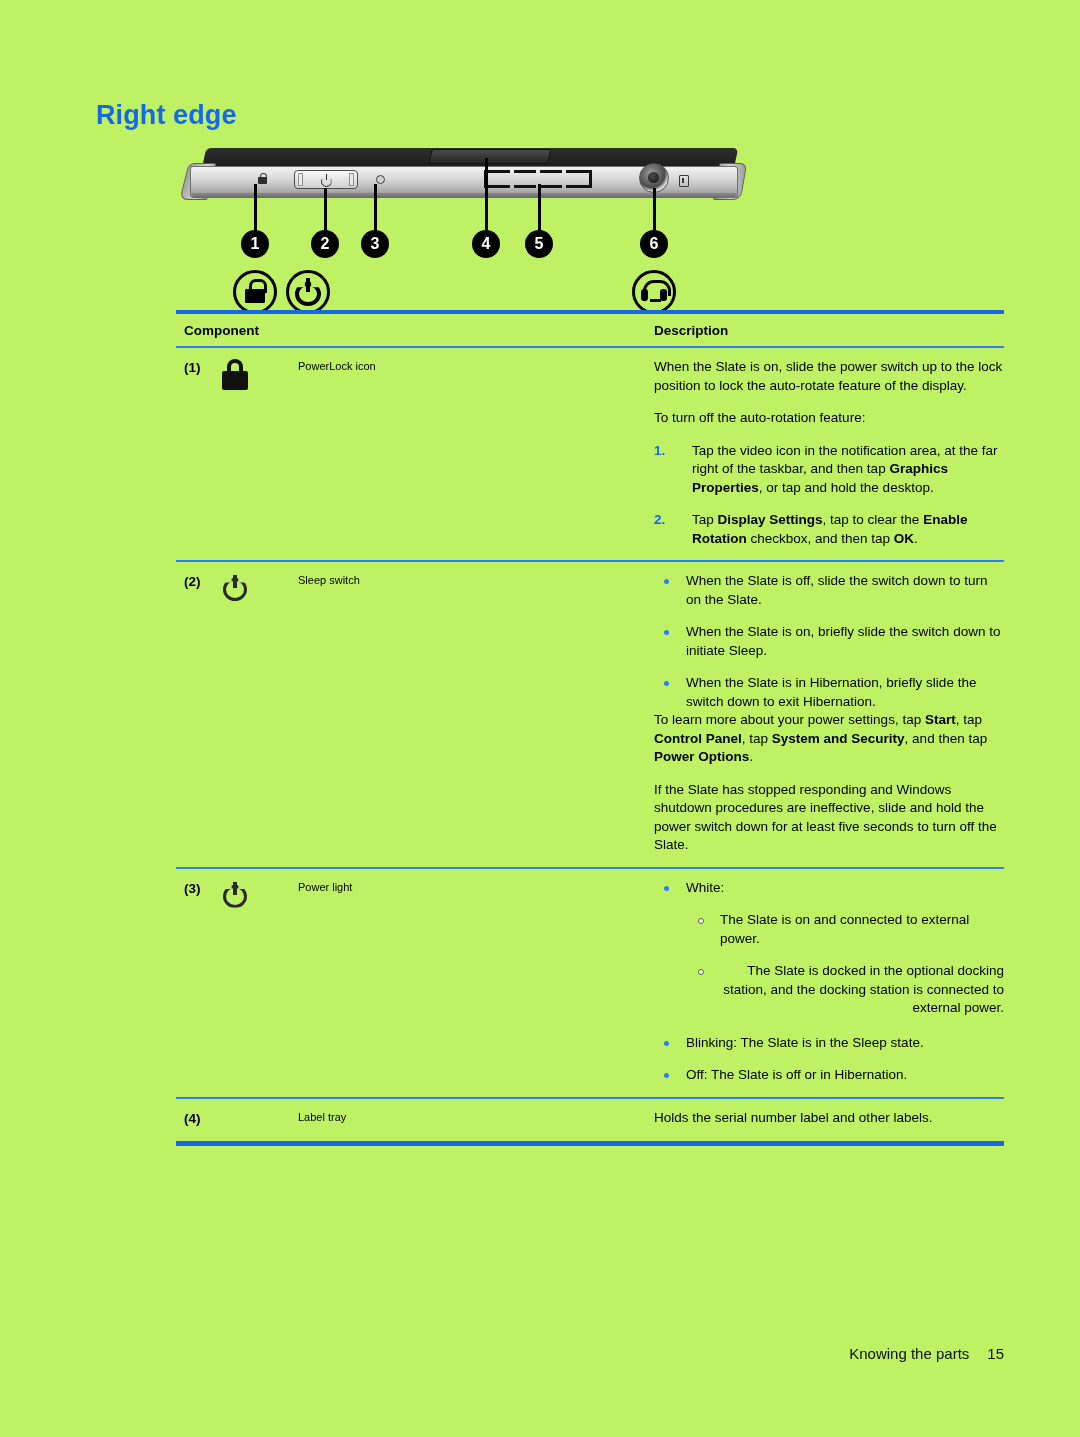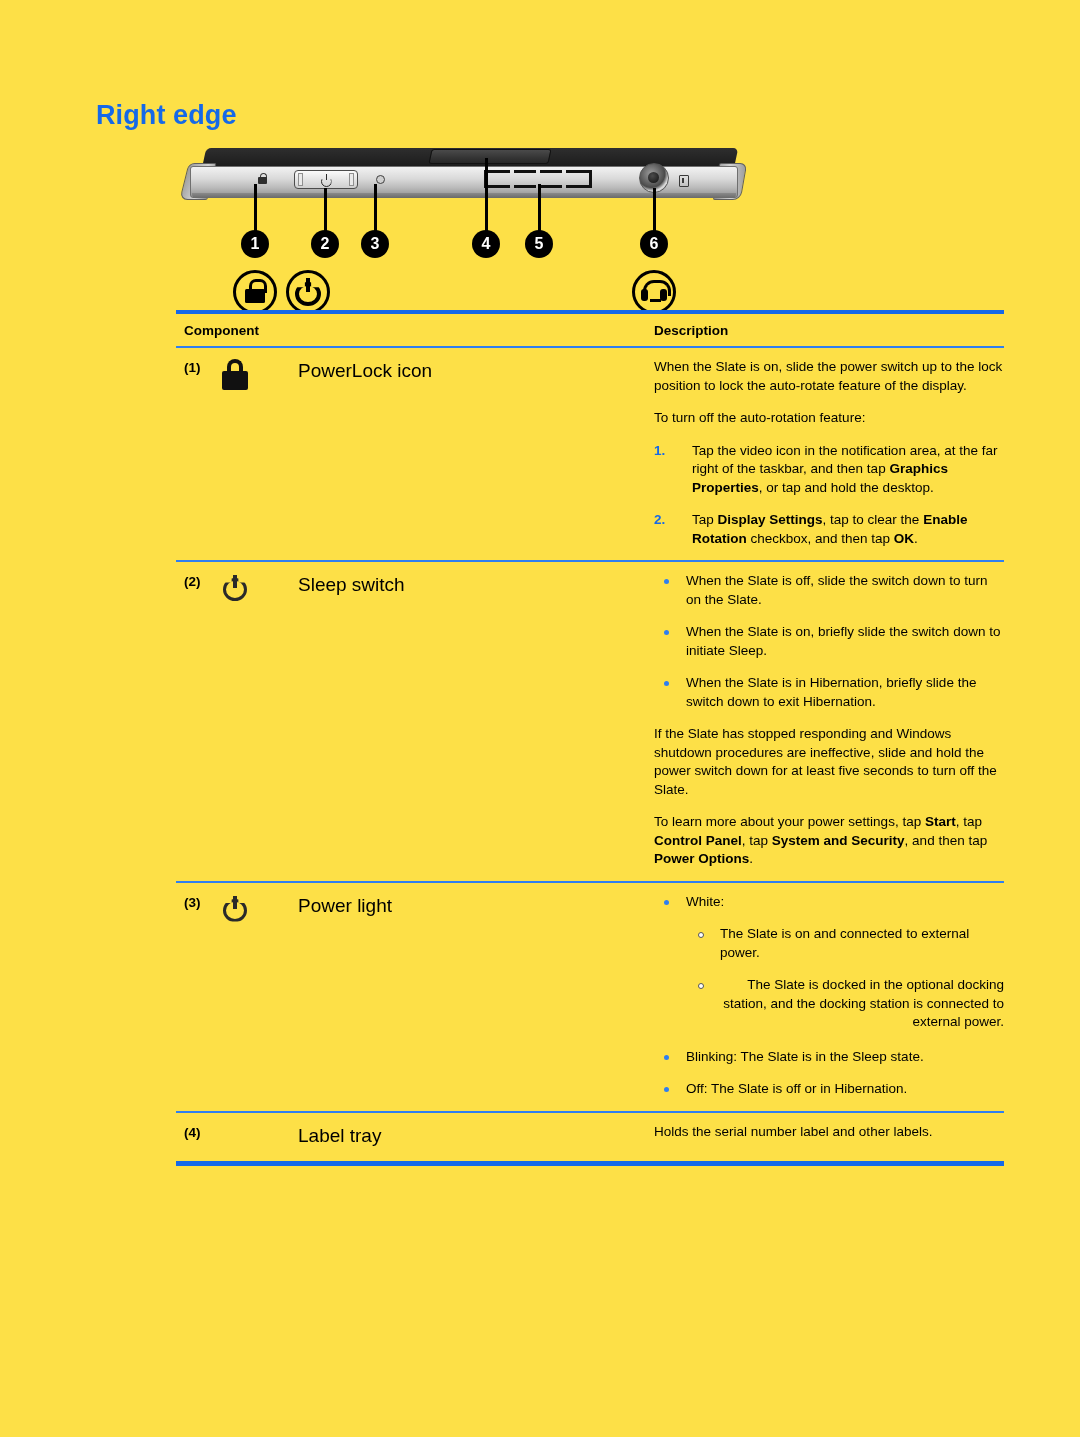--- a/index.html
+++ b/index.html
@@ -11,21 +11,21 @@
     width: 1080px;
     height: 1437px;
     font-family: "Liberation Sans", sans-serif;
     color: #000;
     position: relative;
     overflow: hidden;
   }
   .page {
     position: absolute;
     inset: 0;
-    background: #fde047;
+    background: #bef264;
   }
 
   
   .heading {
     position: absolute;
     left: 96px;
     top: 100px;
     font-size: 27px;
     font-weight: bold;
     color: #1569e8;
@@ -299,21 +299,21 @@
     width: 36px;
     font-size: 13.5px;
     font-weight: bold;
     padding-top: 2px;
   }
   .col-icon {
     width: 78px;
   }
   .col-name {
     width: 356px;
-    font-size: 19px;
+    font-size: 11px;
     padding-top: 2px;
   }
   .col-desc {
     flex: 1;
     font-size: 13.5px;
     line-height: 18.5px;
   }
   .col-desc p { margin: 0 0 14px 0; }
   .col-desc p:last-child { margin-bottom: 0; }
 
@@ -529,22 +529,22 @@
             <div class="bar"></div>
         </div>
       </div>
       <div class="col-name">Sleep switch</div>
       <div class="col-desc">
         <ul class="bul">
           <li><span class="dot"></span><span>When the Slate is off, slide the switch down to turn on the Slate.</span></li>
           <li><span class="dot"></span><span>When the Slate is on, briefly slide the switch down to initiate Sleep.</span></li>
           <li><span class="dot"></span><span>When the Slate is in Hibernation, briefly slide the switch down to exit Hibernation.</span></li>
         </ul>
+        <p><span>To learn more about your power settings, tap </span><b>Start</b><span>, tap </span><b>Control Panel</b><span>, tap </span><b>System and Security</b><span>, and then tap </span><b>Power Options</b><span>.</span></p>
         <p style="margin-top:14px;">If the Slate has stopped responding and Windows shutdown procedures are ineffective, slide and hold the power switch down for at least five seconds to turn off the Slate.</p>
-        <p><span>To learn more about your power settings, tap </span><b>Start</b><span>, tap </span><b>Control Panel</b><span>, tap </span><b>System and Security</b><span>, and then tap </span><b>Power Options</b><span>.</span></p>
       </div>
     </div>
 
     <div class="rule-thin"></div>
 
     <div class="row">
       <div class="col-num">(3)</div>
       <div class="col-icon">
         <div class="icon-power">
           <div class="circ"></div>
@@ -575,14 +575,17 @@
       <div class="col-icon"></div>
       <div class="col-name">Label tray</div>
       <div class="col-desc">
         <p>Holds the serial number label and other labels.</p>
       </div>
     </div>
 
     <div class="rule-bottom"></div>
   </div>
 
+  <div class="footer">
+    <span>Knowing the parts</span><span class="pnum">15</span>
+  </div>
 
 </div>
 
 </body></html>

